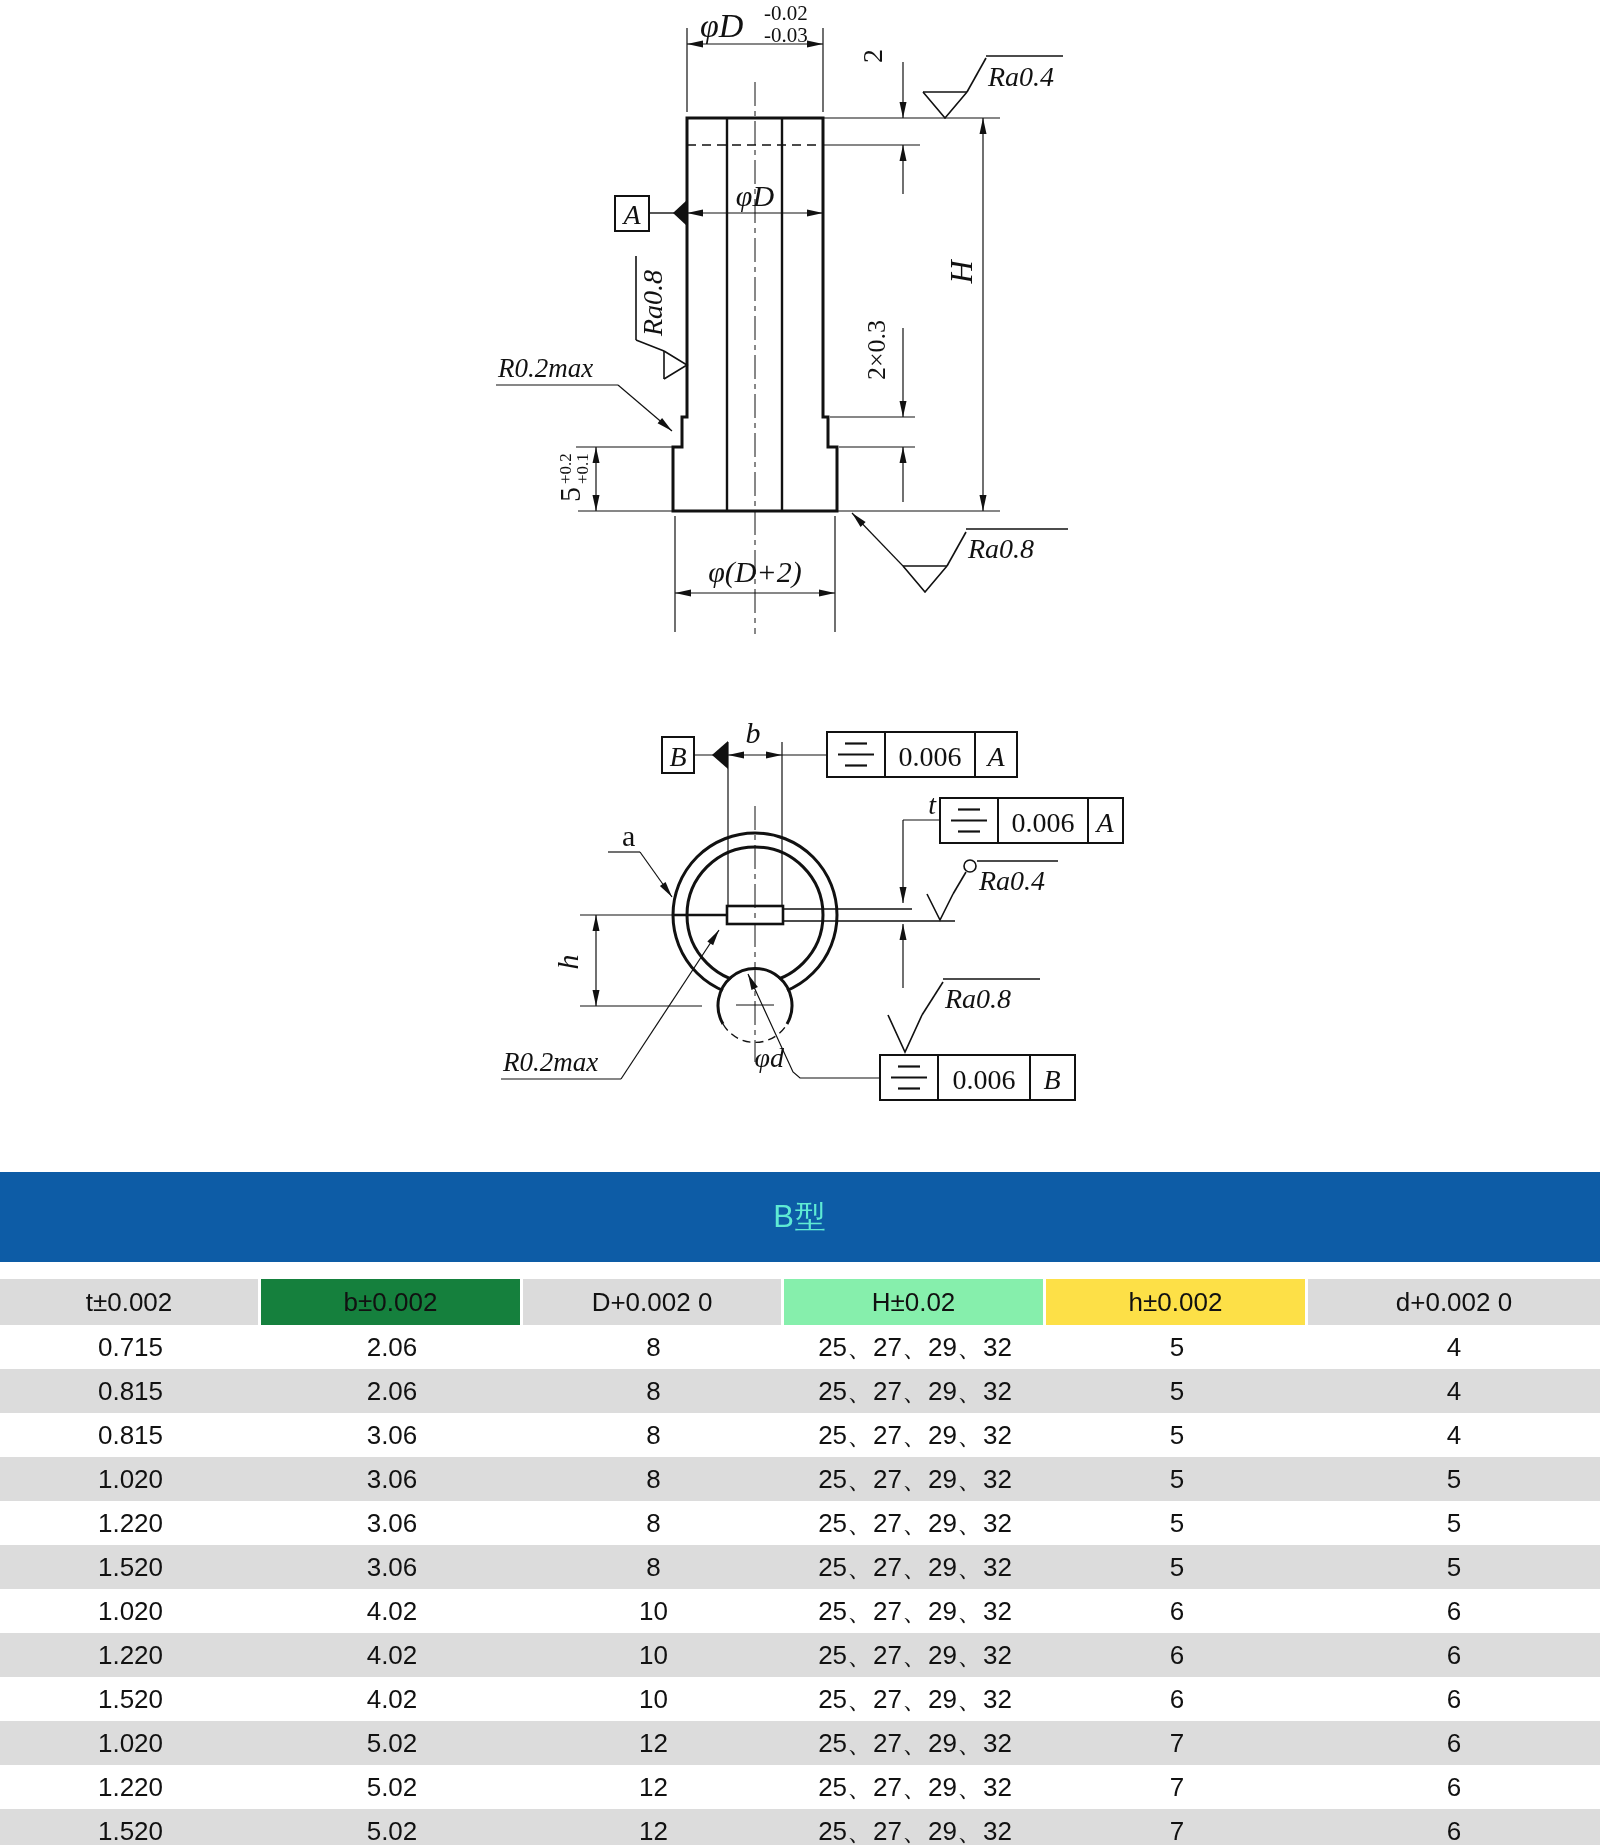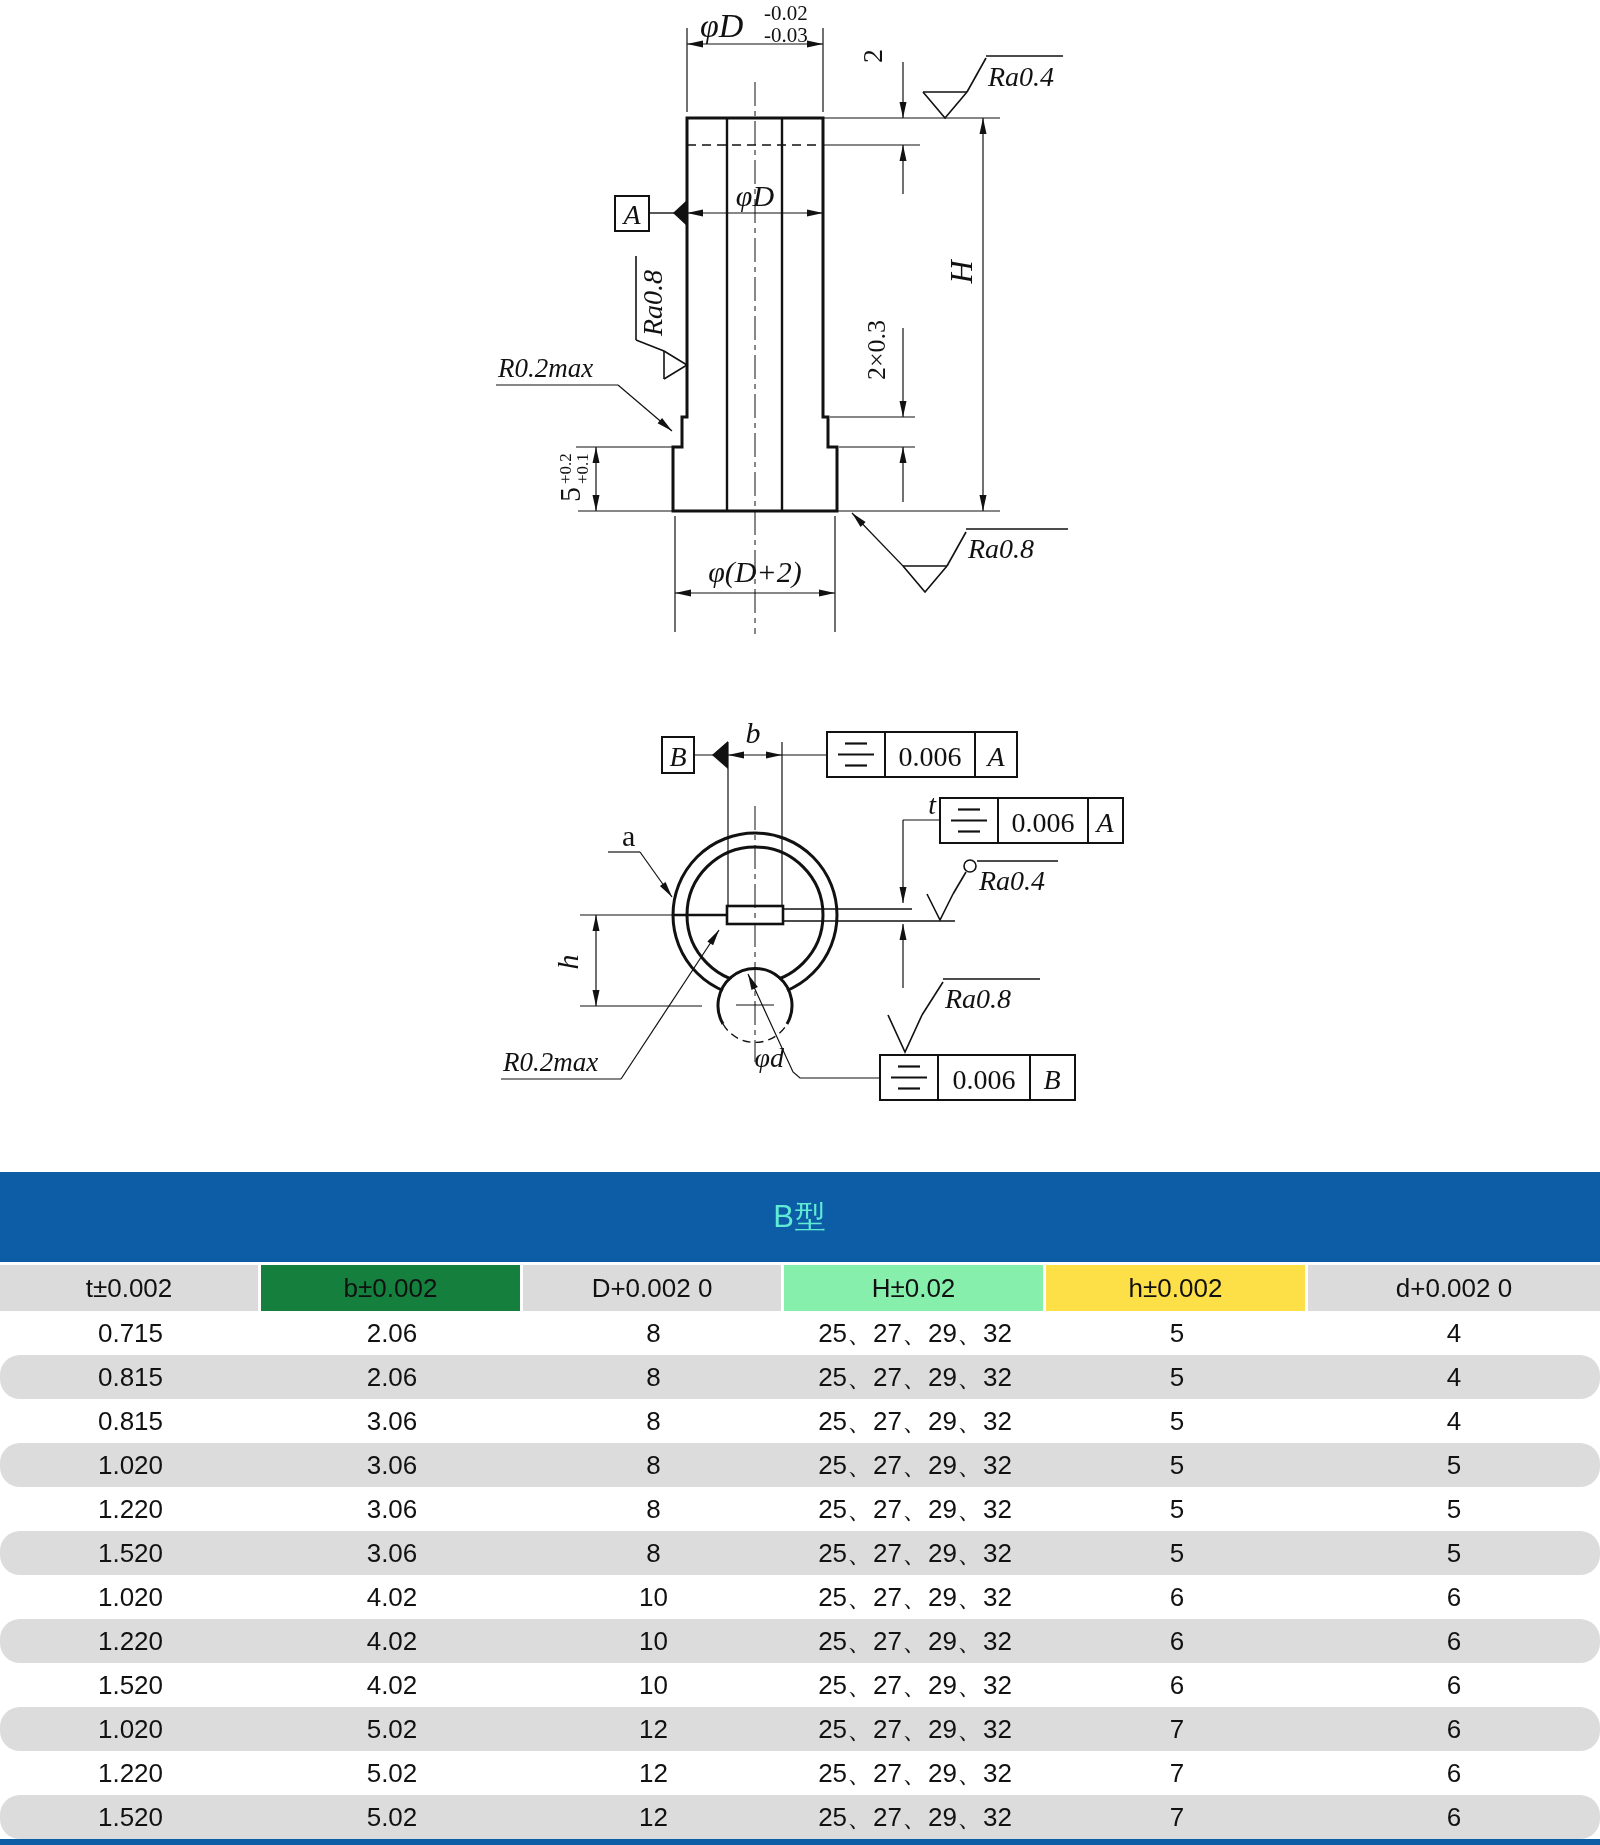--- a/index.html
+++ b/index.html
@@ -10,27 +10,27 @@
   }
   svg text{font-family:"Liberation Serif", serif;fill:#111;}
   .it{font-style:italic;}
   .drawing-area{position:absolute;top:0;left:0;}
   
   .table-wrap{position:absolute;top:1172px;left:0;width:1600px;}
   .table-title{
     height:90px;display:flex;align-items:center;justify-content:center;
     color:#5eead4;font-size:31px;letter-spacing:1px;
   }
-  .thead{display:grid;grid-template-columns:261px 262px 261px 262px 262px 292px;margin-top:3px;}
+  .thead{display:grid;grid-template-columns:261px 262px 261px 262px 262px 292px;margin-top:17px;}
   .hcell{
     height:46px;display:flex;align-items:center;justify-content:center;
     background:#dbdbdb;font-size:26px;border-right:3px solid #fff;box-sizing:border-box;
   }
   .hcell:last-child{border-right:none;}
-  .trow{display:grid;grid-template-columns:261px 262px 261px 262px 262px 292px;border-radius:20px;}
+  .trow{display:grid;grid-template-columns:261px 262px 261px 262px 262px 292px;}
   .tcell{
     height:44px;display:flex;align-items:center;justify-content:center;
     font-size:26px;
   }
   .bottom-bar{height:6px;width:1600px;}
 </style>
 </head>
 <body>
 
 <svg class="drawing-area" width="1600" height="1172" viewBox="0 0 1600 1172">

